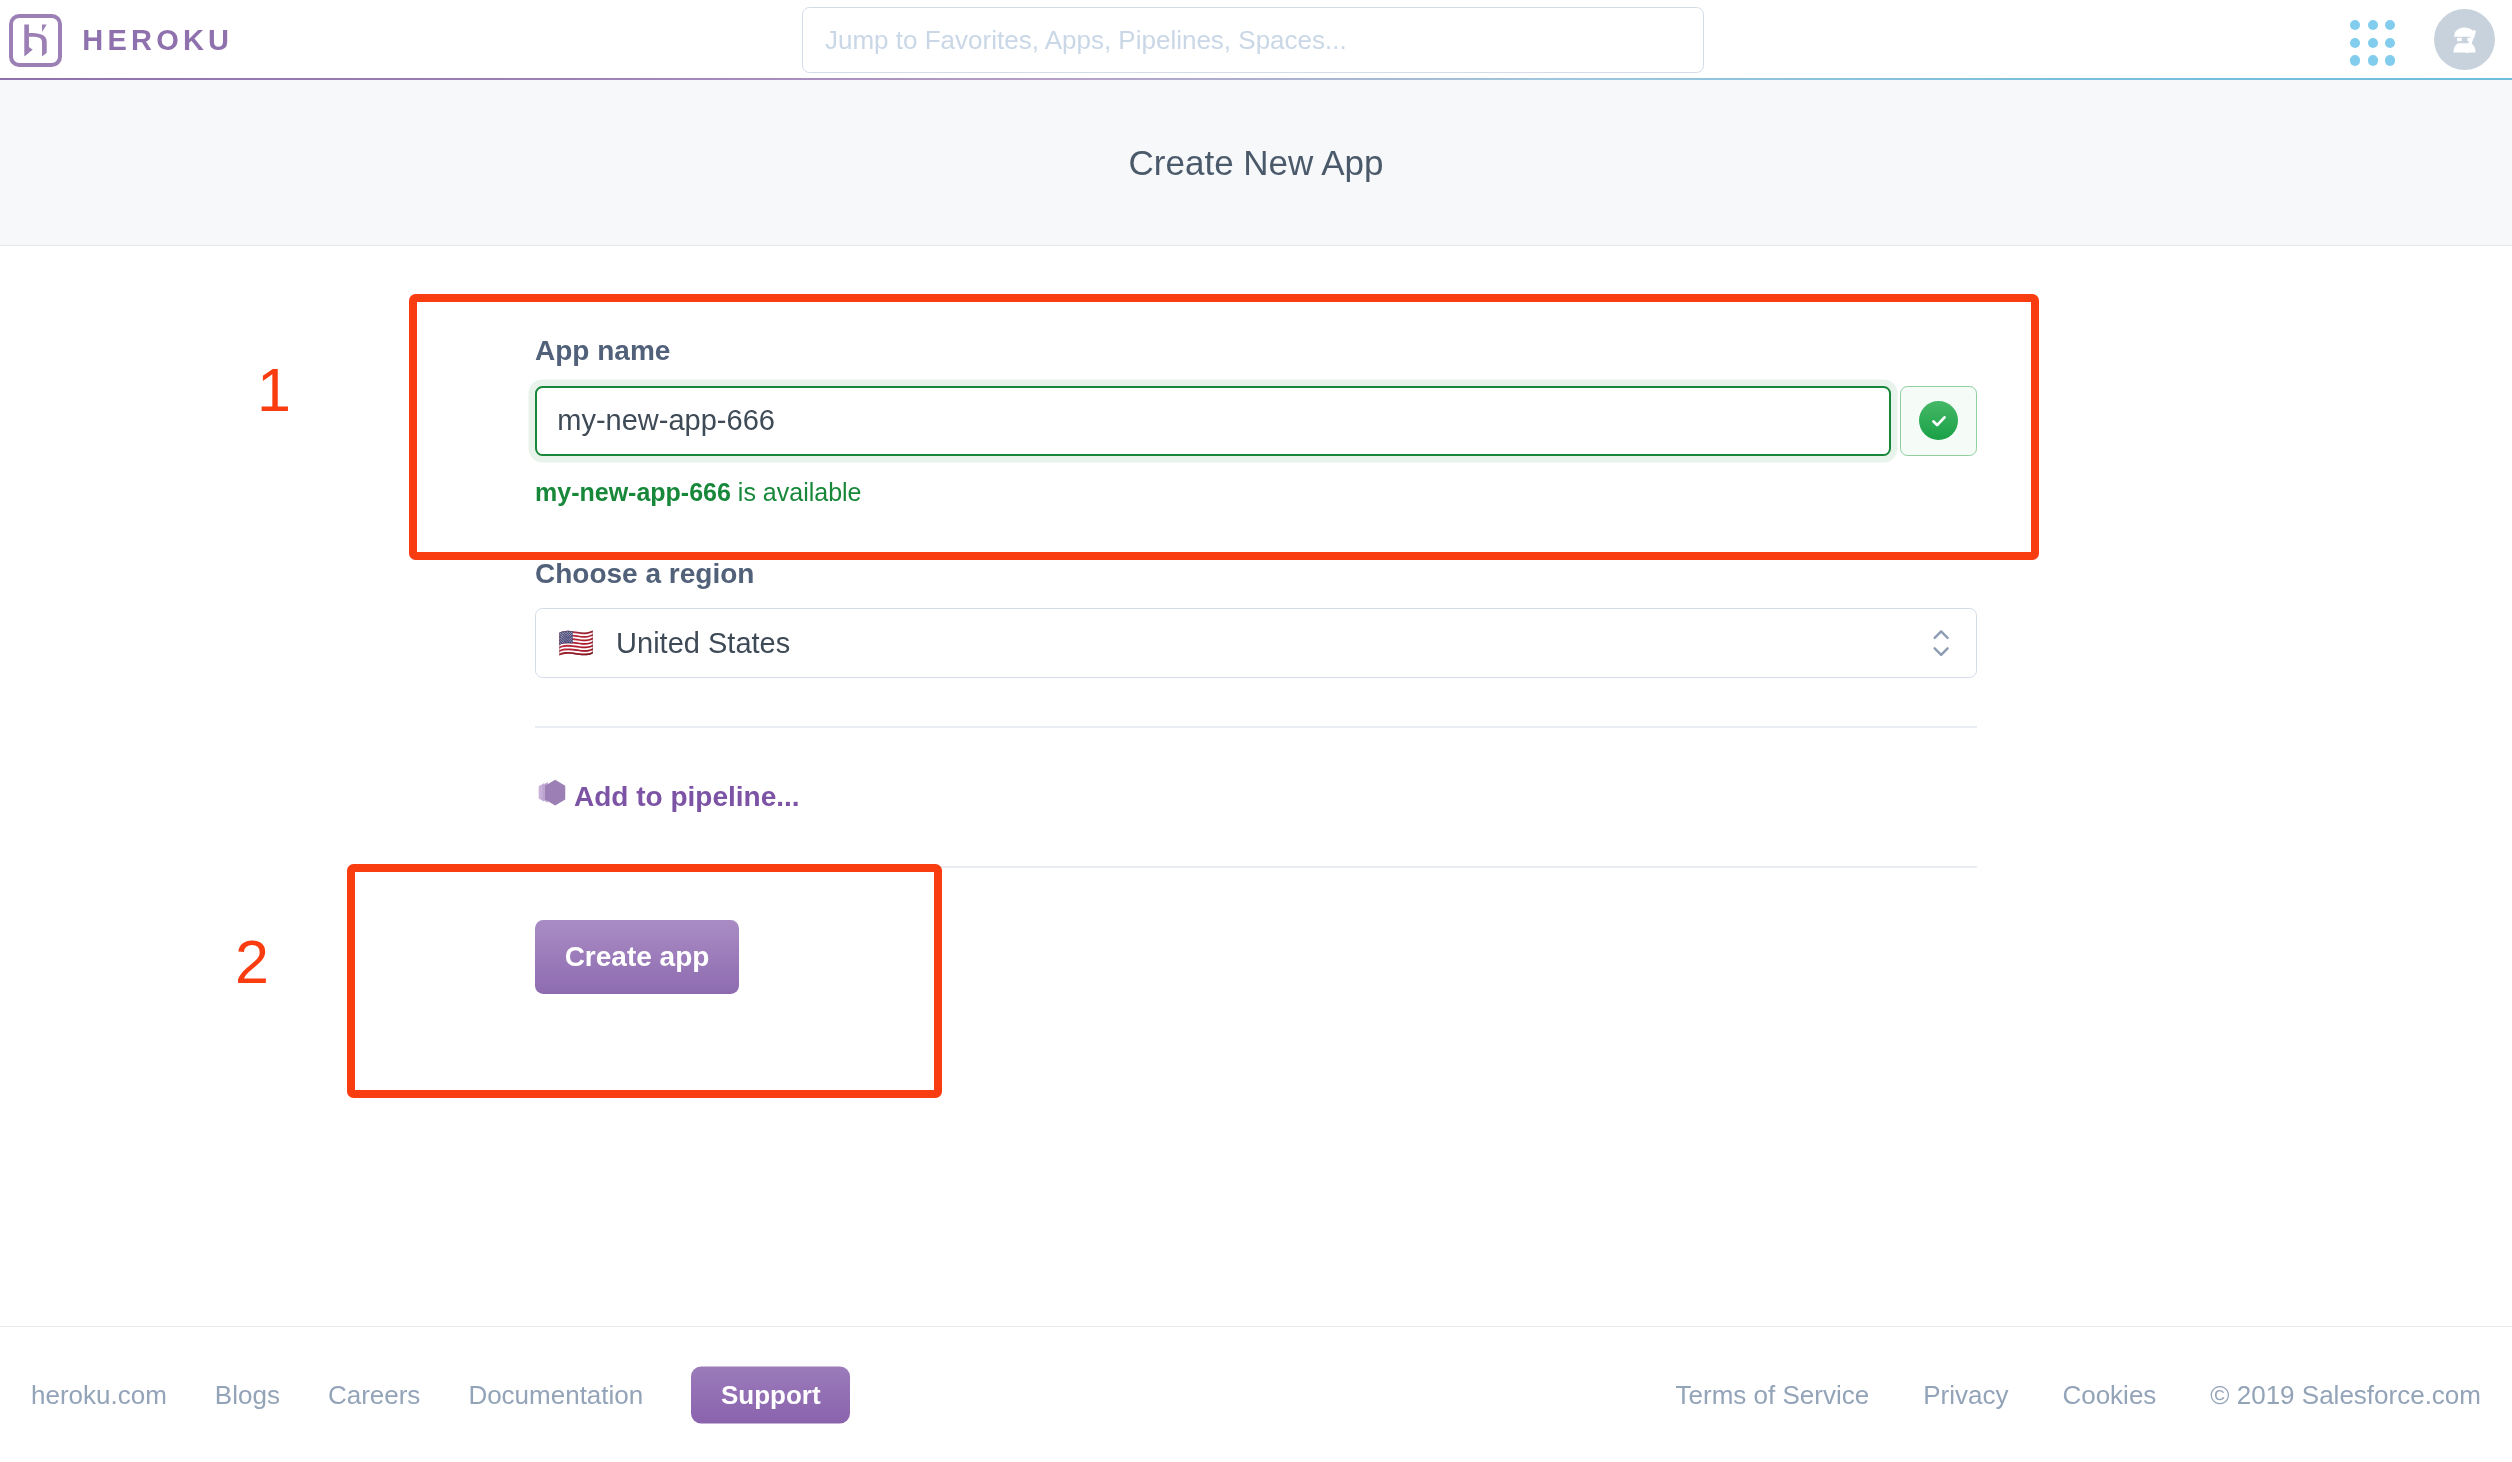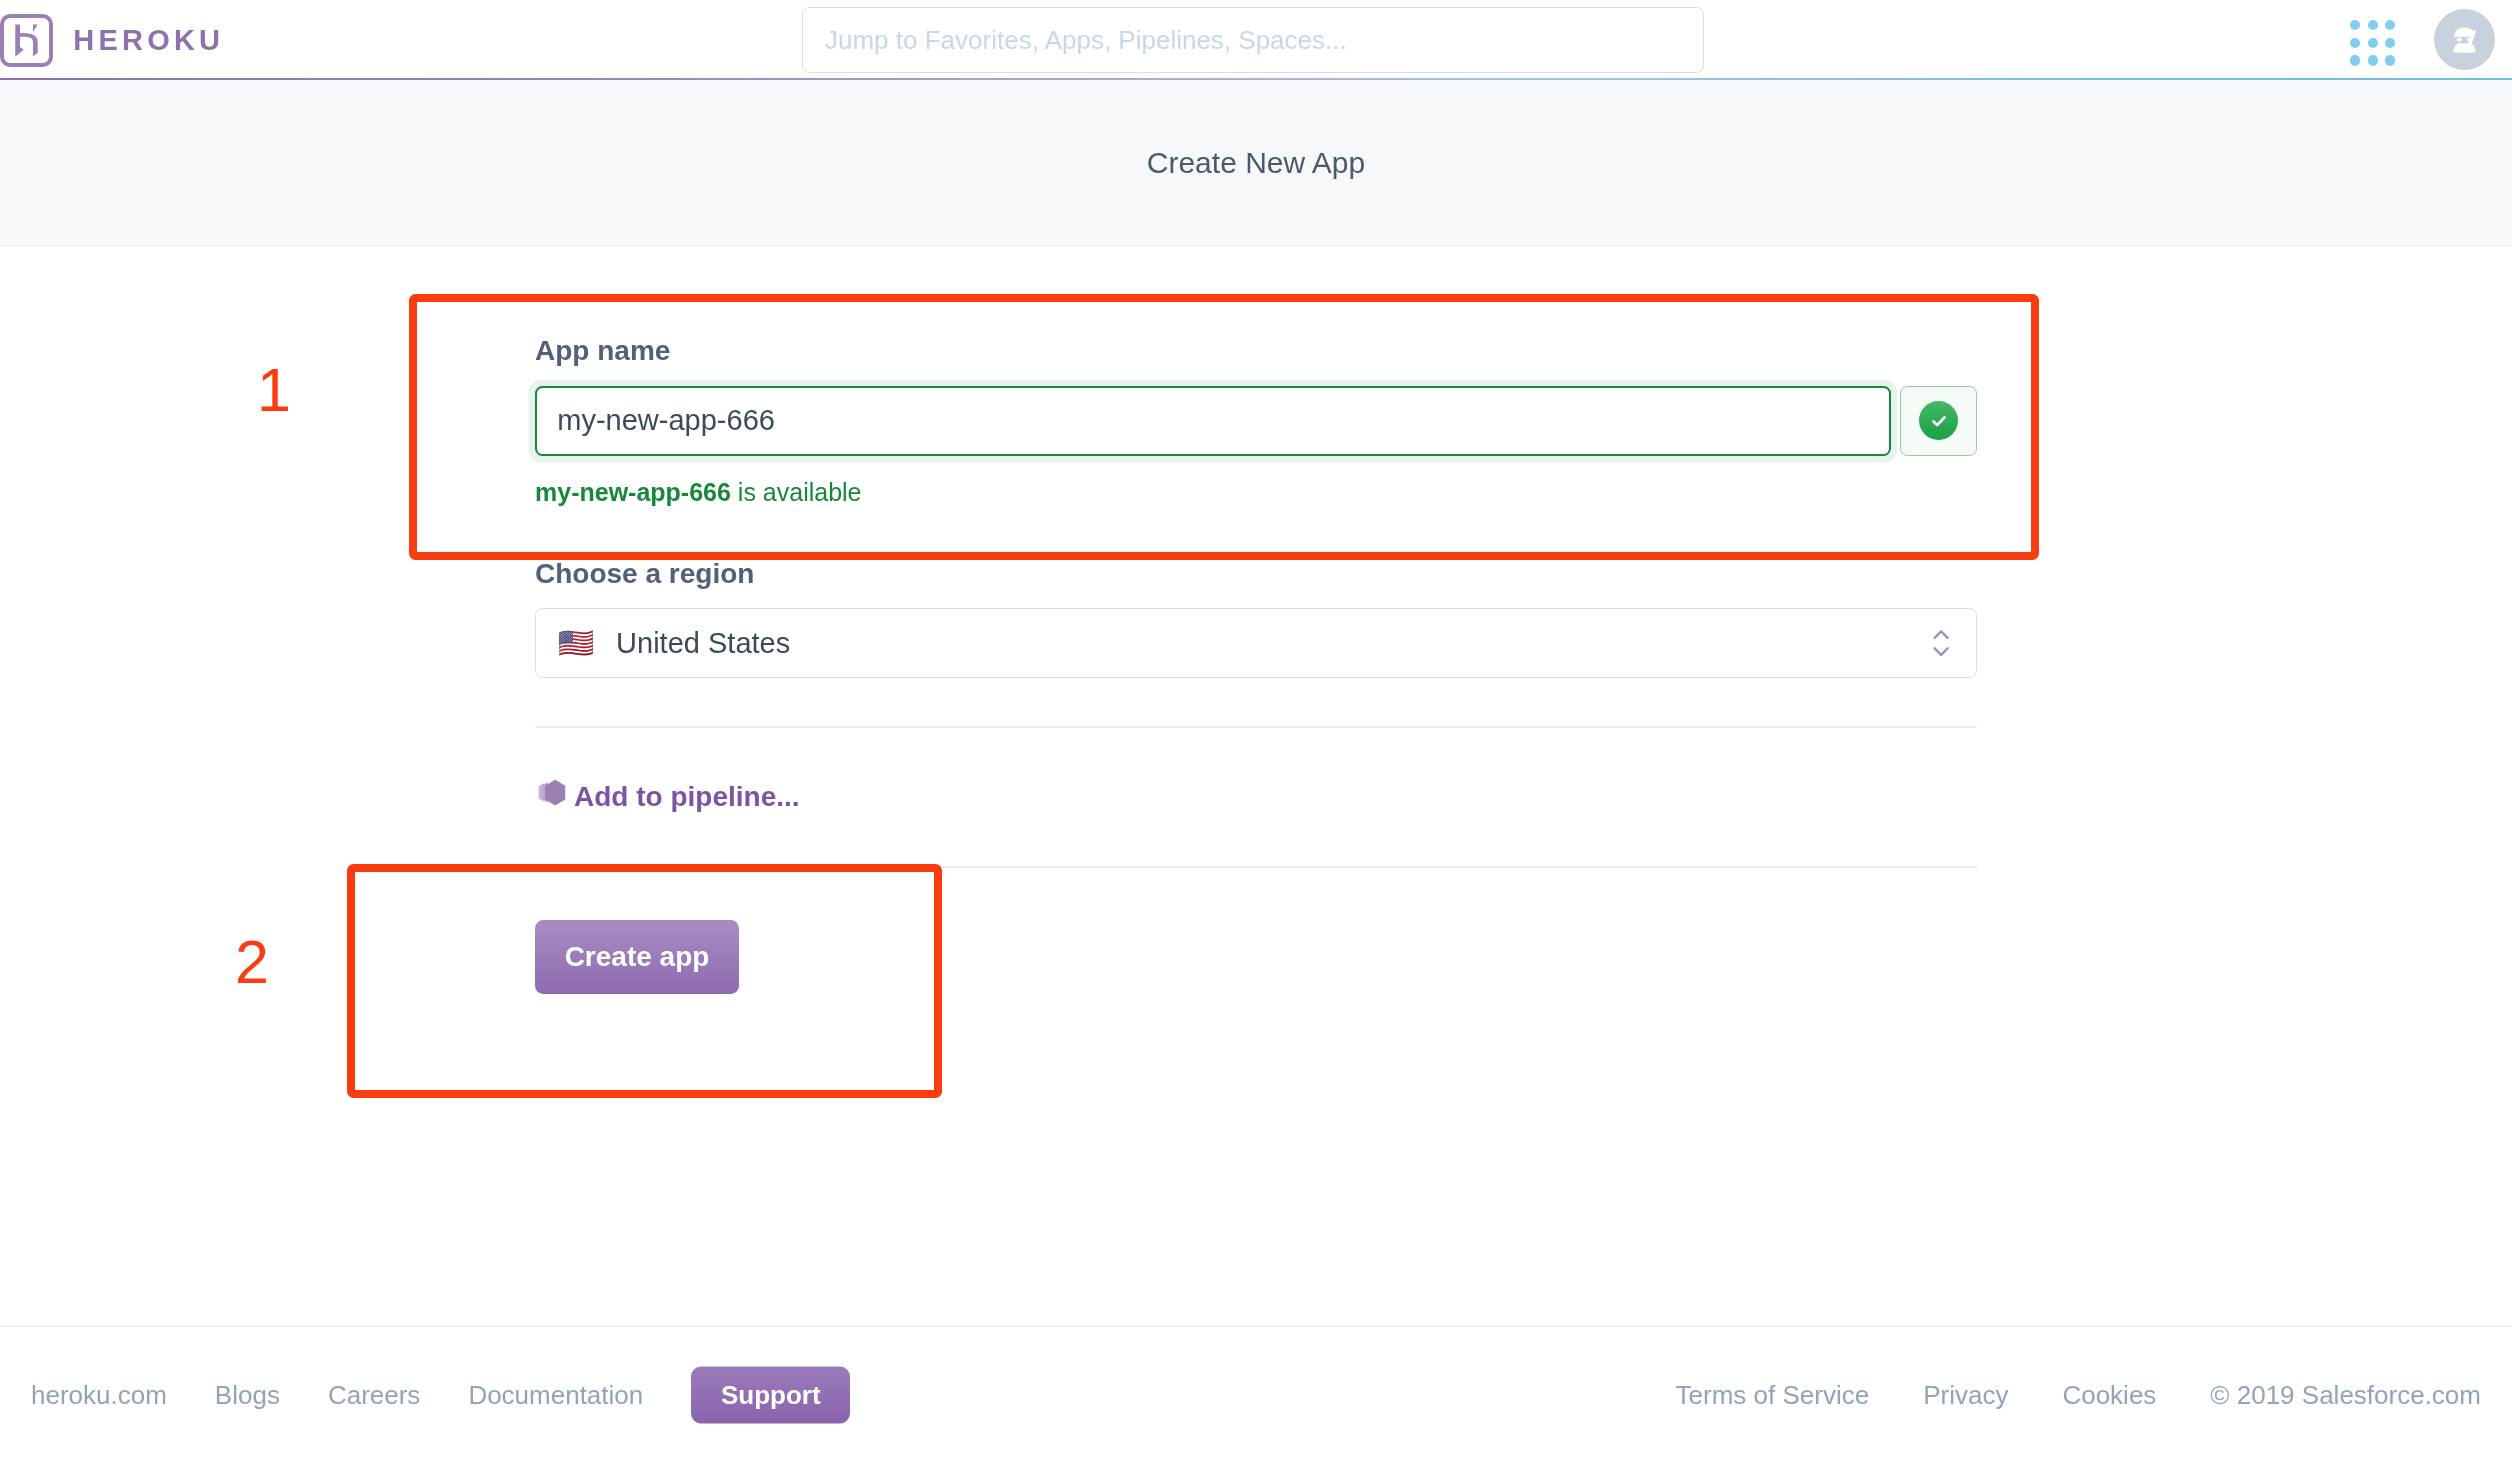--- a/index.html
+++ b/index.html
@@ -30,21 +30,21 @@
   }
   .topnav-underline {
     position: absolute;
     top: 78px; left: 0;
     width: 2512px; height: 3.7px;
     background: linear-gradient(90deg, #8f72ad 0%, #9b7fb5 22%, #b6a0c9 42%, #9fc6de 62%, #79bfdd 82%, #6fbcdd 100%);
   }
 
   .brand {
     position: absolute;
-    top: 7.4px; left: 0;
+    top: 7.4px; left: 9px;
     display: flex;
     align-items: center;
     gap: 20.3px;
     height: 67px;
   }
   .brand-logo {
     width: 53px; height: 53px;
     border: 4.6px solid #9b7fb5;
     border-radius: 10.2px;
     position: relative;
@@ -107,21 +107,21 @@
     top: 80px; left: 0;
     width: 2512px;
     height: 166px;
     background: #f7f8fa;
     border-bottom: 0.9px solid #e6eaef;
     display: flex;
     align-items: center;
     justify-content: center;
   }
   .page-title {
-    font-size: 30px;
+    font-size: 35px;
     color: #4b5a6b;
     font-weight: normal;
   }
 
   
   .form-area {
     position: absolute;
     top: 247px; left: 0;
     width: 2512px;
   }

